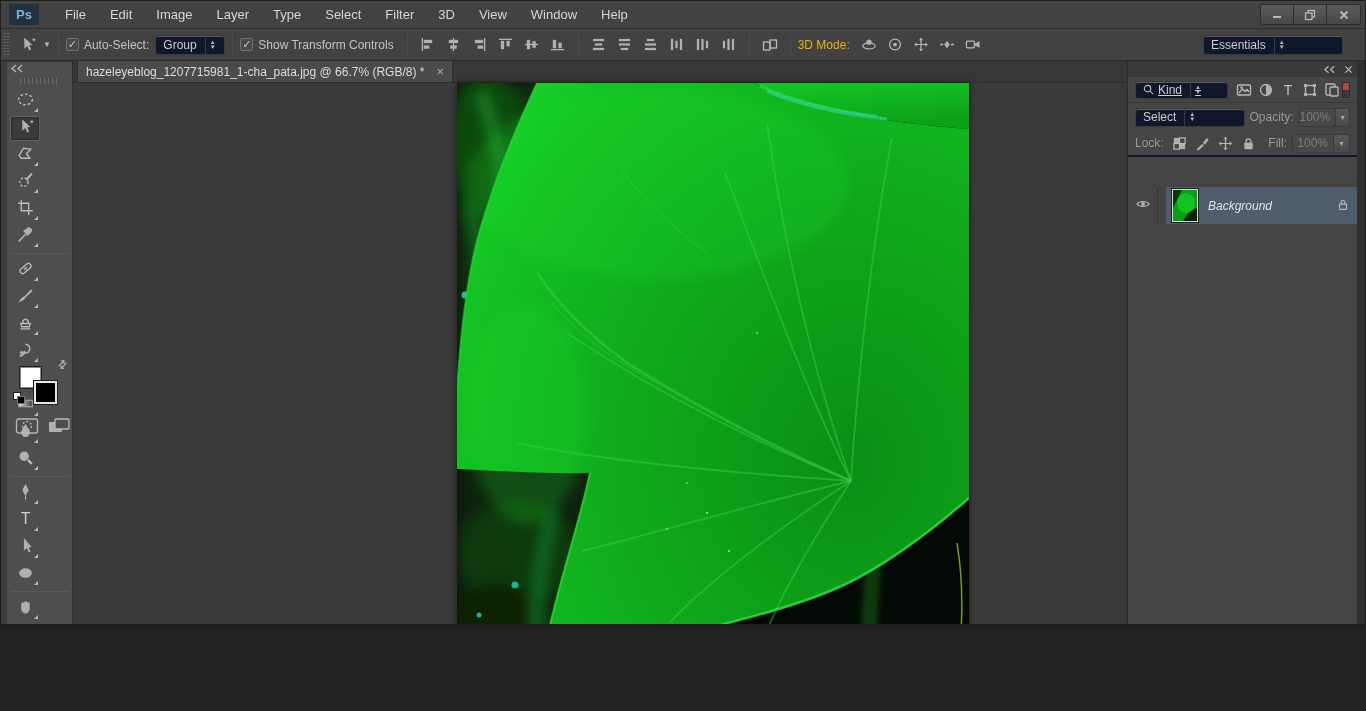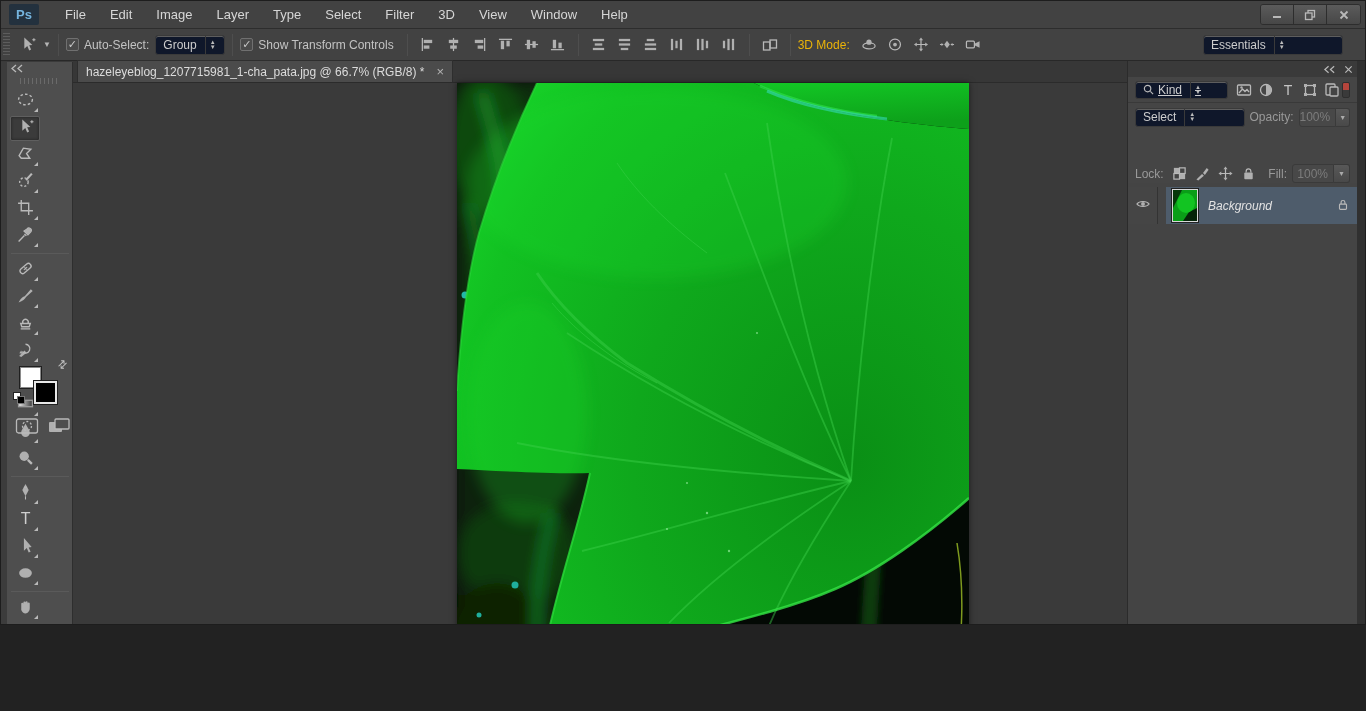--- a/index.html
+++ b/index.html
@@ -66,21 +66,21 @@
   #filter-row{height:26px;border-bottom:1px solid #393939;}
   #kind-dd{width:100px;height:18px;font-size:12px;text-decoration:underline;}
   #filter-icons{display:flex;align-items:center;margin-left:6px;gap:2px;}
   .small-icon{width:20px;height:20px;display:flex;align-items:center;justify-content:center;border-radius:2px;}
   #filter-toggle{margin-left:auto;width:9px;height:16px;border:1px solid #2e2e2e;border-radius:2px;background:linear-gradient(#b5453c 0 50%,#3a3a3a 50%);}
   #blend-row{height:28px;}
   #blend-dd{width:128px;height:19px;}
   .gray-label{color:#999;margin-left:4px;}
   .val-box{width:42px;height:19px;background:#484848;border:1px solid #3a3a3a;border-radius:3px 0 0 3px;display:flex;align-items:center;justify-content:flex-end;padding-right:5px;color:#7c7c7c;margin-left:5px;}
   .val-arrow{width:16px;height:19px;background:linear-gradient(#585858,#494949);border:1px solid #3a3a3a;border-left:none;border-radius:0 3px 3px 0;display:flex;align-items:center;justify-content:center;font-size:7px;color:#aaa;}
-  #lock-row{height:26px;border-bottom:5px solid #0f172a;margin-top:32px;}
+  #lock-row{height:26px;border-bottom:2px solid #0f172a;}
   #lock-icons{display:flex;align-items:center;gap:3px;margin-left:6px;}
   #layer-list{position:absolute;left:0;top:122px;width:230px;bottom:31px;background:#444444;overflow:hidden;}
   .layer-row{height:37px;display:flex;align-items:stretch;margin-top:4px;}
   .layer-row .eye-cell{width:30px;display:flex;align-items:center;justify-content:center;background:#454545;border-right:1px solid #333;}
   .layer-row .row-body{flex:1;display:flex;align-items:center;background:#4e5c6b;padding:0 8px 0 6px;margin-left:8px;}
   .layer-thumb{width:26px;height:33px;border:1px solid #d8d8d8;outline:1px solid #222;margin-right:10px;}
   .layer-name{font-style:italic;color:#e2e2e2;font-size:12px;}
   .layer-lock{margin-left:auto;}
   #dock-bottombar{position:absolute;left:1126px;width:230px;height:22px;top:680px;background:#4d4d4d;border-top:1px solid #383838;display:flex;align-items:center;justify-content:flex-end;gap:4px;padding-right:16px;}
   #dock-bottombar .small-icon{width:20px;height:18px;}

